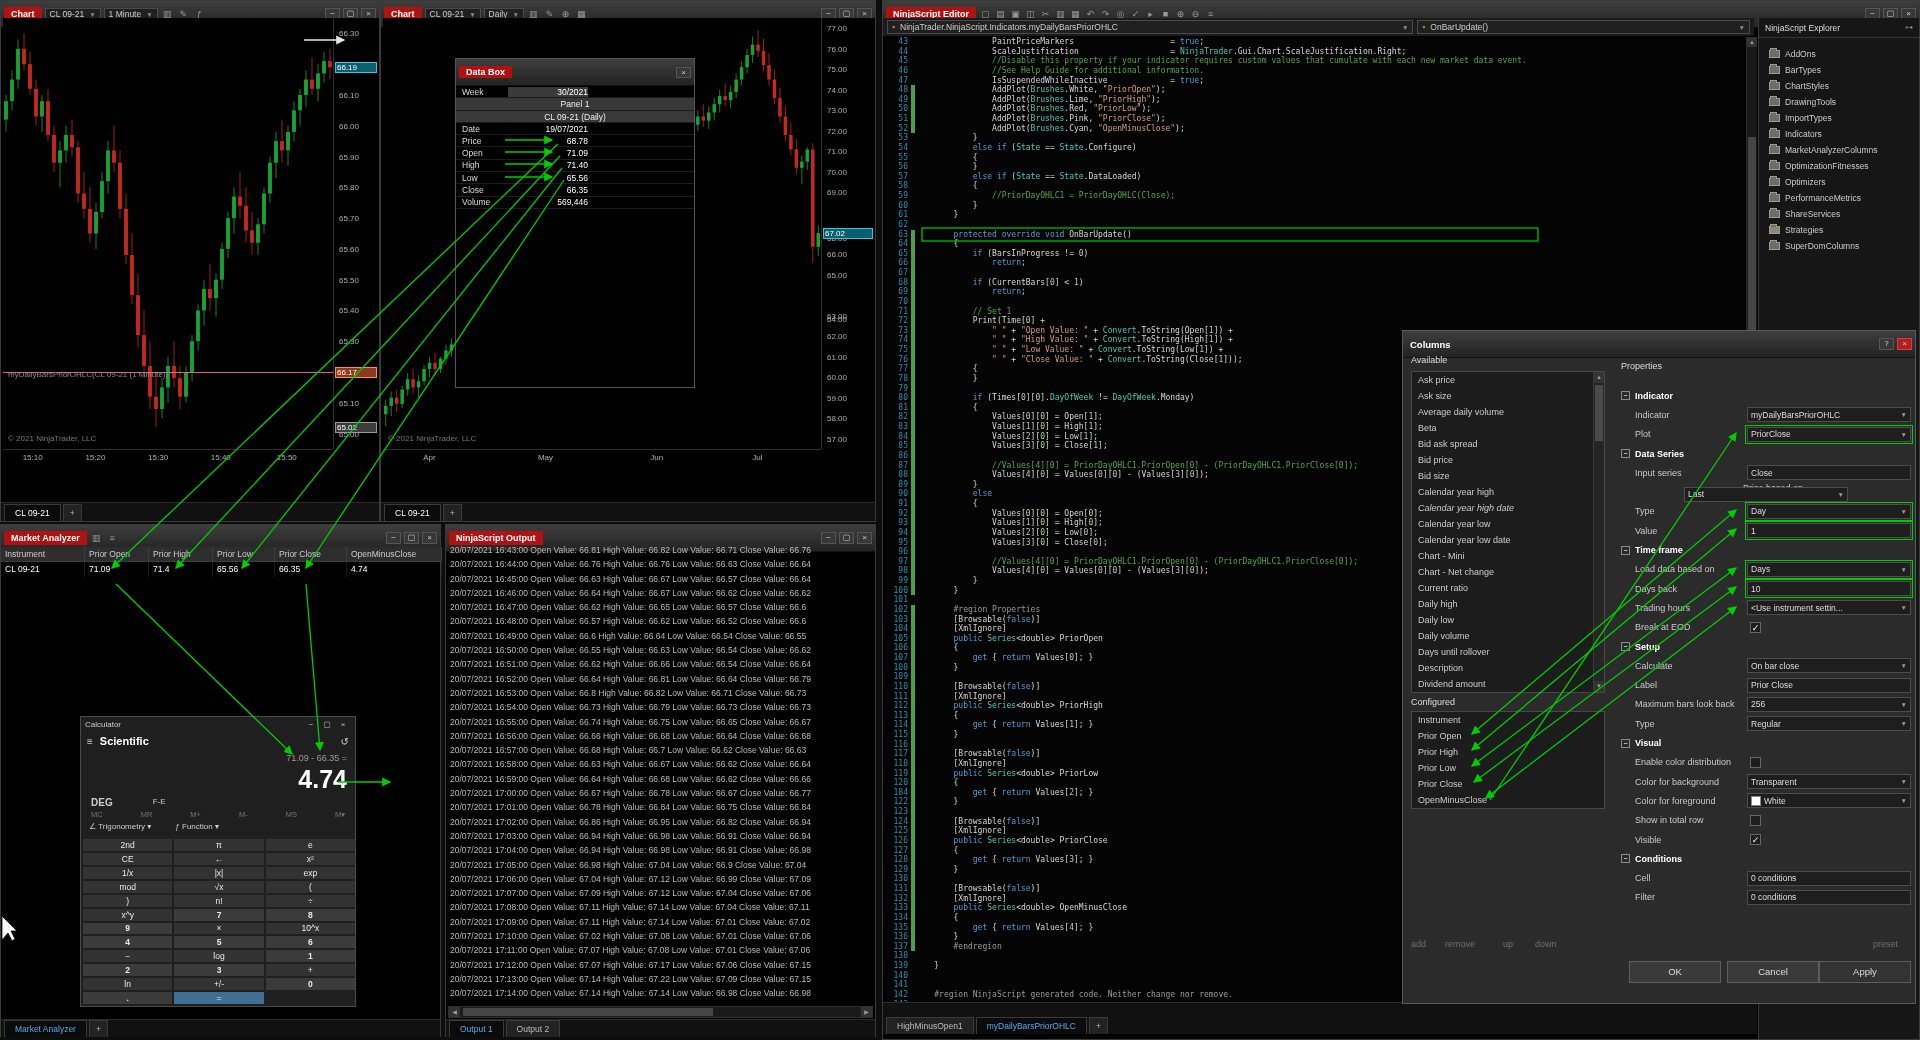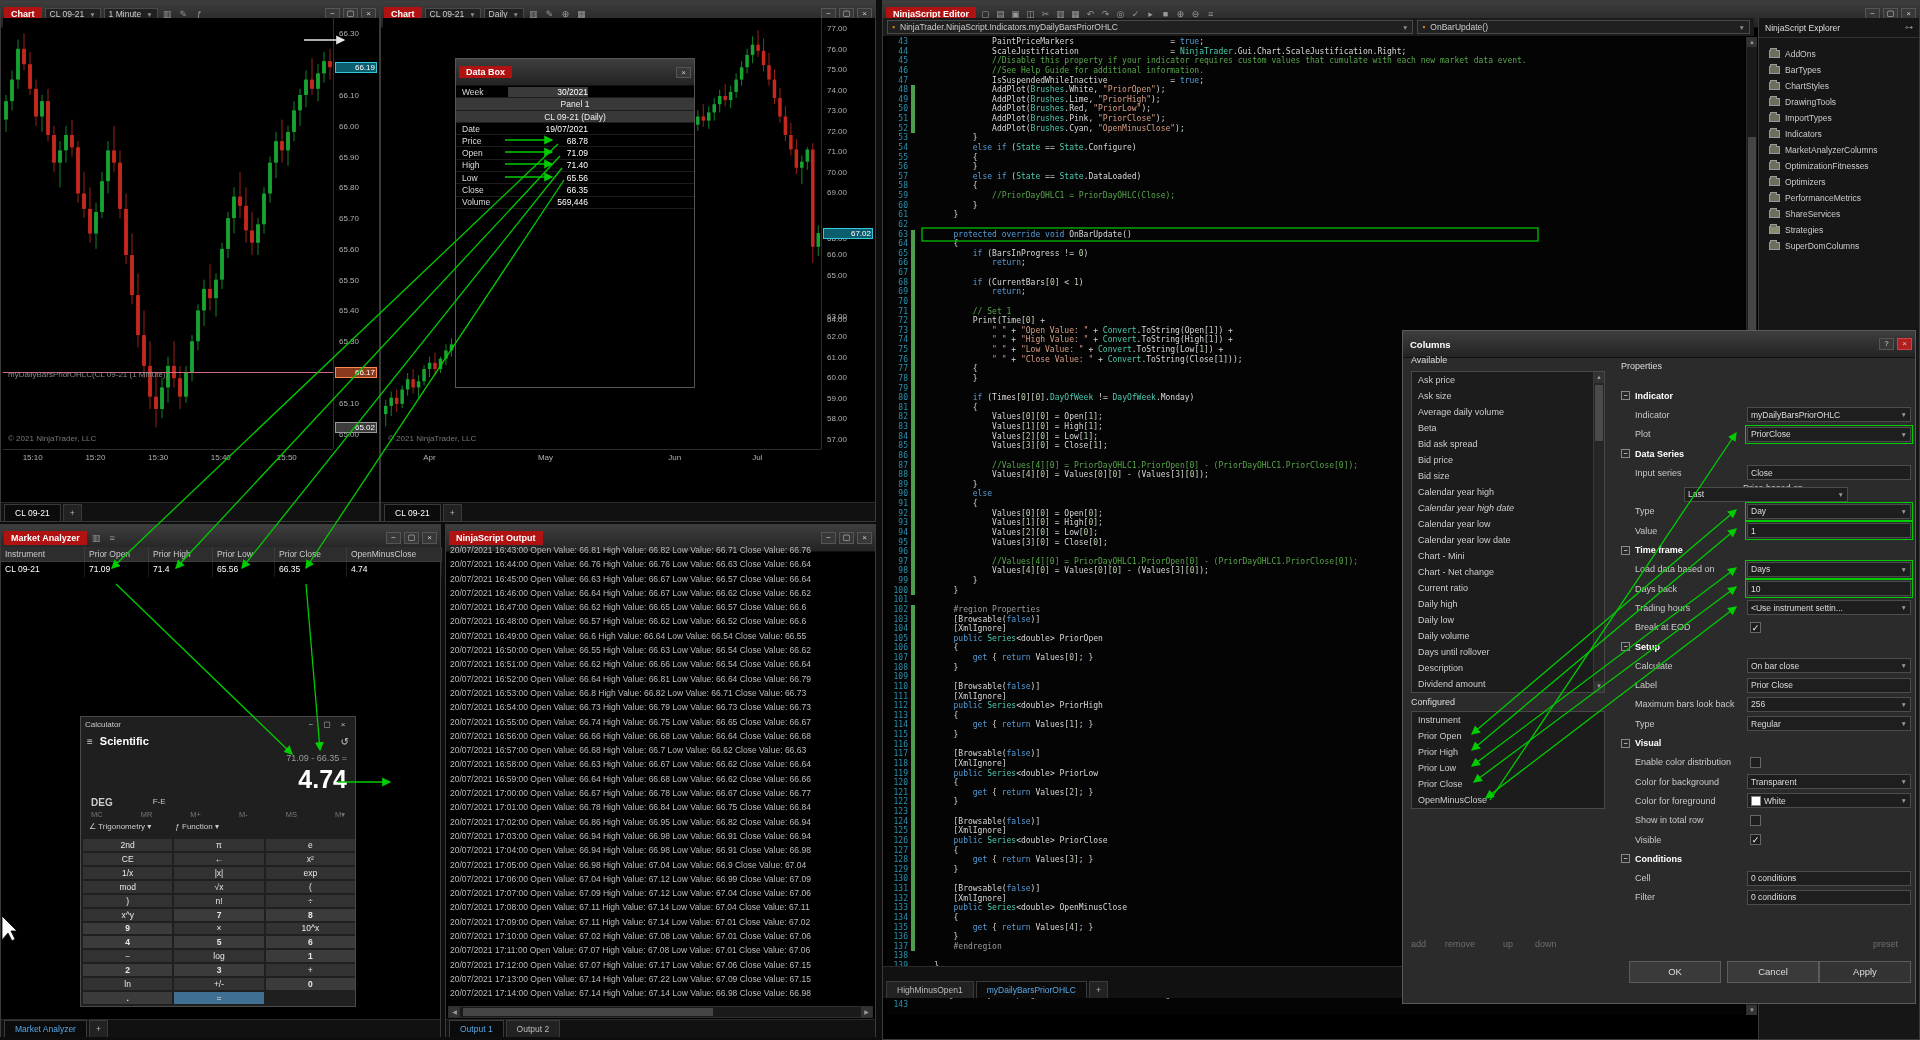--- a/index.html
+++ b/index.html
@@ -8,21 +8,21 @@
 .tbar{display:flex;align-items:center;height:16px;background:linear-gradient(#3e3e3e,#232323);border-bottom:1px solid #101010;padding:13px 3px;gap:3px}
 .chip{background:#b01111;color:#fff;font-size:9px;font-weight:bold;padding:0 7px;height:14px;line-height:14px;white-space:nowrap}
 .dd{display:flex;align-items:center;gap:5px;background:#202020;border:1px solid #4a4a4a;height:12px;font-size:8.5px;color:#ccc;padding:0 4px;white-space:nowrap}
 .dd b{color:#8a8a8a;font-size:6.5px;font-weight:normal}
 .icn{width:13px;height:12px;color:#9a9a9a;font-size:9px;line-height:12px;text-align:center;flex:none}
 .sp{flex:1}
 .wbtn{width:15px;height:12px;background:#383838;border:1px solid #555;color:#ccc;font-size:8px;line-height:10px;text-align:center;flex:none}
 .plot{position:absolute;background:#000;overflow:hidden}
 .yaxis{position:absolute;background:#000;border-left:1px solid #2e2e2e}
 .ylab{position:absolute;left:5px;font-size:8px;color:#b0b0b0;white-space:nowrap}
-.mark{position:absolute;left:1px;right:2px;font-size:8px;text-align:right;border:1px solid;color:#fff;padding:0 1px}
+.mark{position:absolute;left:1px;right:2px;font-size:8px;text-align:left;border:1px solid;color:#fff;padding:0 1px}
 .mark.cyan{background:#0b5e6e;border-color:#35c8dc}
 .mark.orange{background:#8a3a1c;border-color:#ff8a50}
 .mark.gray{background:#3c3c3c;border-color:#9a9a9a}
 .xaxis{position:absolute;background:#000;border-top:1px solid #2e2e2e}
 .xlab{position:absolute;top:3px;font-size:8px;color:#b0b0b0;transform:translateX(-50%)}
 .wm{position:absolute;font-size:8px;color:#8a8a8a;white-space:nowrap}
 .cr{position:absolute;font-size:8px;color:#777;white-space:nowrap}
 .hline{position:absolute;left:0;right:0;height:1px;background:#d06a85}
 .tabbar{position:absolute;display:flex;align-items:flex-end;background:#111;border-top:1px solid #2a2a2a;padding-left:3px}
 .tab{font-size:8.5px;padding:3px 10px;background:#222;color:#bbb;border:1px solid #3a3a3a;border-bottom:none;margin-right:2px;white-space:nowrap}
@@ -455,21 +455,21 @@
       <div class="ylab" style="top: 334.643px;">61.00</div>
       <div class="ylab" style="top: 355.167px;">60.00</div>
       <div class="ylab" style="top: 375.69px;">59.00</div>
       <div class="ylab" style="top: 396.214px;">58.00</div>
       <div class="ylab" style="top: 416.738px;">57.00</div>
       <div class="mark cyan" style="top: 210.09px;">67.02</div>
     </div>
   <div class="xaxis" id="c2x" style="left:2px;top:448px;width:438px;height:16px">
       <div class="xlab" style="left: 46.428px;">Apr</div>
       <div class="xlab" style="left: 162.498px;">May</div>
-      <div class="xlab" style="left: 273.75px; margin-left: 18px;">Jun</div>
+      <div class="xlab" style="left: 273.75px;">Jun</div>
       <div class="xlab" style="left: 374.49px;">Jul</div>
     </div>
   <div class="tabbar" style="left:0;top:501px;width:494px;height:19px">
     <span class="tab act">CL 09-21</span>
     <span class="tab plus">+</span>
   </div>
 </div>
 
 <div class="win" style="left:455px;top:58px;width:240px;height:330px;z-index:60;border-color:#555">
   <div class="tbar" style="height:14px">
@@ -787,21 +787,21 @@
       <div class="cl"><span class="ln">111</span><span class="cb on"></span><span class="ct">        [XmlIgnore]</span></div>
       <div class="cl"><span class="ln">112</span><span class="cb on"></span><span class="ct">        <span class="kw">public</span> <span class="typ">Series</span>&lt;double&gt; PriorHigh</span></div>
       <div class="cl"><span class="ln">113</span><span class="cb on"></span><span class="ct">        {</span></div>
       <div class="cl"><span class="ln">114</span><span class="cb on"></span><span class="ct">            <span class="kw">get</span> { <span class="kw">return</span> Values[<span class="num">1</span>]; }</span></div>
       <div class="cl"><span class="ln">115</span><span class="cb on"></span><span class="ct">        }</span></div>
       <div class="cl"><span class="ln">116</span><span class="cb on"></span><span class="ct"></span></div>
       <div class="cl"><span class="ln">117</span><span class="cb on"></span><span class="ct">        [Browsable(<span class="kw">false</span>)]</span></div>
       <div class="cl"><span class="ln">118</span><span class="cb on"></span><span class="ct">        [XmlIgnore]</span></div>
       <div class="cl"><span class="ln">119</span><span class="cb on"></span><span class="ct">        <span class="kw">public</span> <span class="typ">Series</span>&lt;double&gt; PriorLow</span></div>
       <div class="cl"><span class="ln">120</span><span class="cb on"></span><span class="ct">        {</span></div>
-      <div class="cl"><span class="ln">121</span><span class="cb on"></span><span class="ct">            <span class="kw">get</span> { <span class="kw">return</span> Values[<span class="num">2</span>]; }</span></div>
+      <div class="cl"><span class="ln">184</span><span class="cb on"></span><span class="ct">            <span class="kw">get</span> { <span class="kw">return</span> Values[<span class="num">2</span>]; }</span></div>
       <div class="cl"><span class="ln">122</span><span class="cb on"></span><span class="ct">        }</span></div>
       <div class="cl"><span class="ln">123</span><span class="cb on"></span><span class="ct"></span></div>
       <div class="cl"><span class="ln">124</span><span class="cb on"></span><span class="ct">        [Browsable(<span class="kw">false</span>)]</span></div>
       <div class="cl"><span class="ln">125</span><span class="cb on"></span><span class="ct">        [XmlIgnore]</span></div>
       <div class="cl"><span class="ln">126</span><span class="cb on"></span><span class="ct">        <span class="kw">public</span> <span class="typ">Series</span>&lt;double&gt; PriorClose</span></div>
       <div class="cl"><span class="ln">127</span><span class="cb on"></span><span class="ct">        {</span></div>
       <div class="cl"><span class="ln">128</span><span class="cb on"></span><span class="ct">            <span class="kw">get</span> { <span class="kw">return</span> Values[<span class="num">3</span>]; }</span></div>
       <div class="cl"><span class="ln">129</span><span class="cb on"></span><span class="ct">        }</span></div>
       <div class="cl"><span class="ln">130</span><span class="cb on"></span><span class="ct"></span></div>
       <div class="cl"><span class="ln">131</span><span class="cb on"></span><span class="ct">        [Browsable(<span class="kw">false</span>)]</span></div>
@@ -816,21 +816,21 @@
       <div class="cl"><span class="ln">140</span><span class="cb"></span><span class="ct"></span></div>
       <div class="cl"><span class="ln">141</span><span class="cb"></span><span class="ct"></span></div>
       <div class="cl"><span class="ln">142</span><span class="cb"></span><span class="ct"><span class="dir">    #region NinjaScript generated code. Neither change nor remove.</span></span></div>
       <div class="cl"><span class="ln">143</span><span class="cb"></span><span class="ct"></span></div>
     </div>
   <div style="position:absolute;left:863px;top:36px;width:11px;height:978px;background:#1a1a1a;border-left:1px solid #2c2c2c">
     <span style="position:absolute;top:0;left:0;right:0;height:10px;background:#333;color:#999;font-size:6px;text-align:center;line-height:10px">▲</span>
     <span style="position:absolute;left:1px;right:1px;top:100px;height:300px;background:#454545"></span>
     <span style="position:absolute;bottom:0;left:0;right:0;height:10px;background:#333;color:#999;font-size:6px;text-align:center;line-height:10px">▼</span>
   </div>
-  <div class="tabbar" style="left:0;top:965px;width:874px;height:32px">
+  <div class="tabbar" style="left:0;top:1001px;width:874px;height:32px">
     <span class="tab">HighMinusOpen1</span>
     <span class="tab actblue">myDailyBarsPriorOHLC</span>
     <span class="tab plus">+</span>
   </div>
 
   <div style="position:absolute;left:875px;top:17px;width:161px;height:1021px;background:#161616;border-left:1px solid #3a3a3a">
     <div style="height:20px;border-bottom:1px solid #333;display:flex;align-items:center;padding:0 6px">
       <span style="font-size:8.5px;color:#ddd">NinjaScript Explorer</span>
       <span class="sp"></span>
       <span style="color:#999;font-size:8px">⊶</span>

